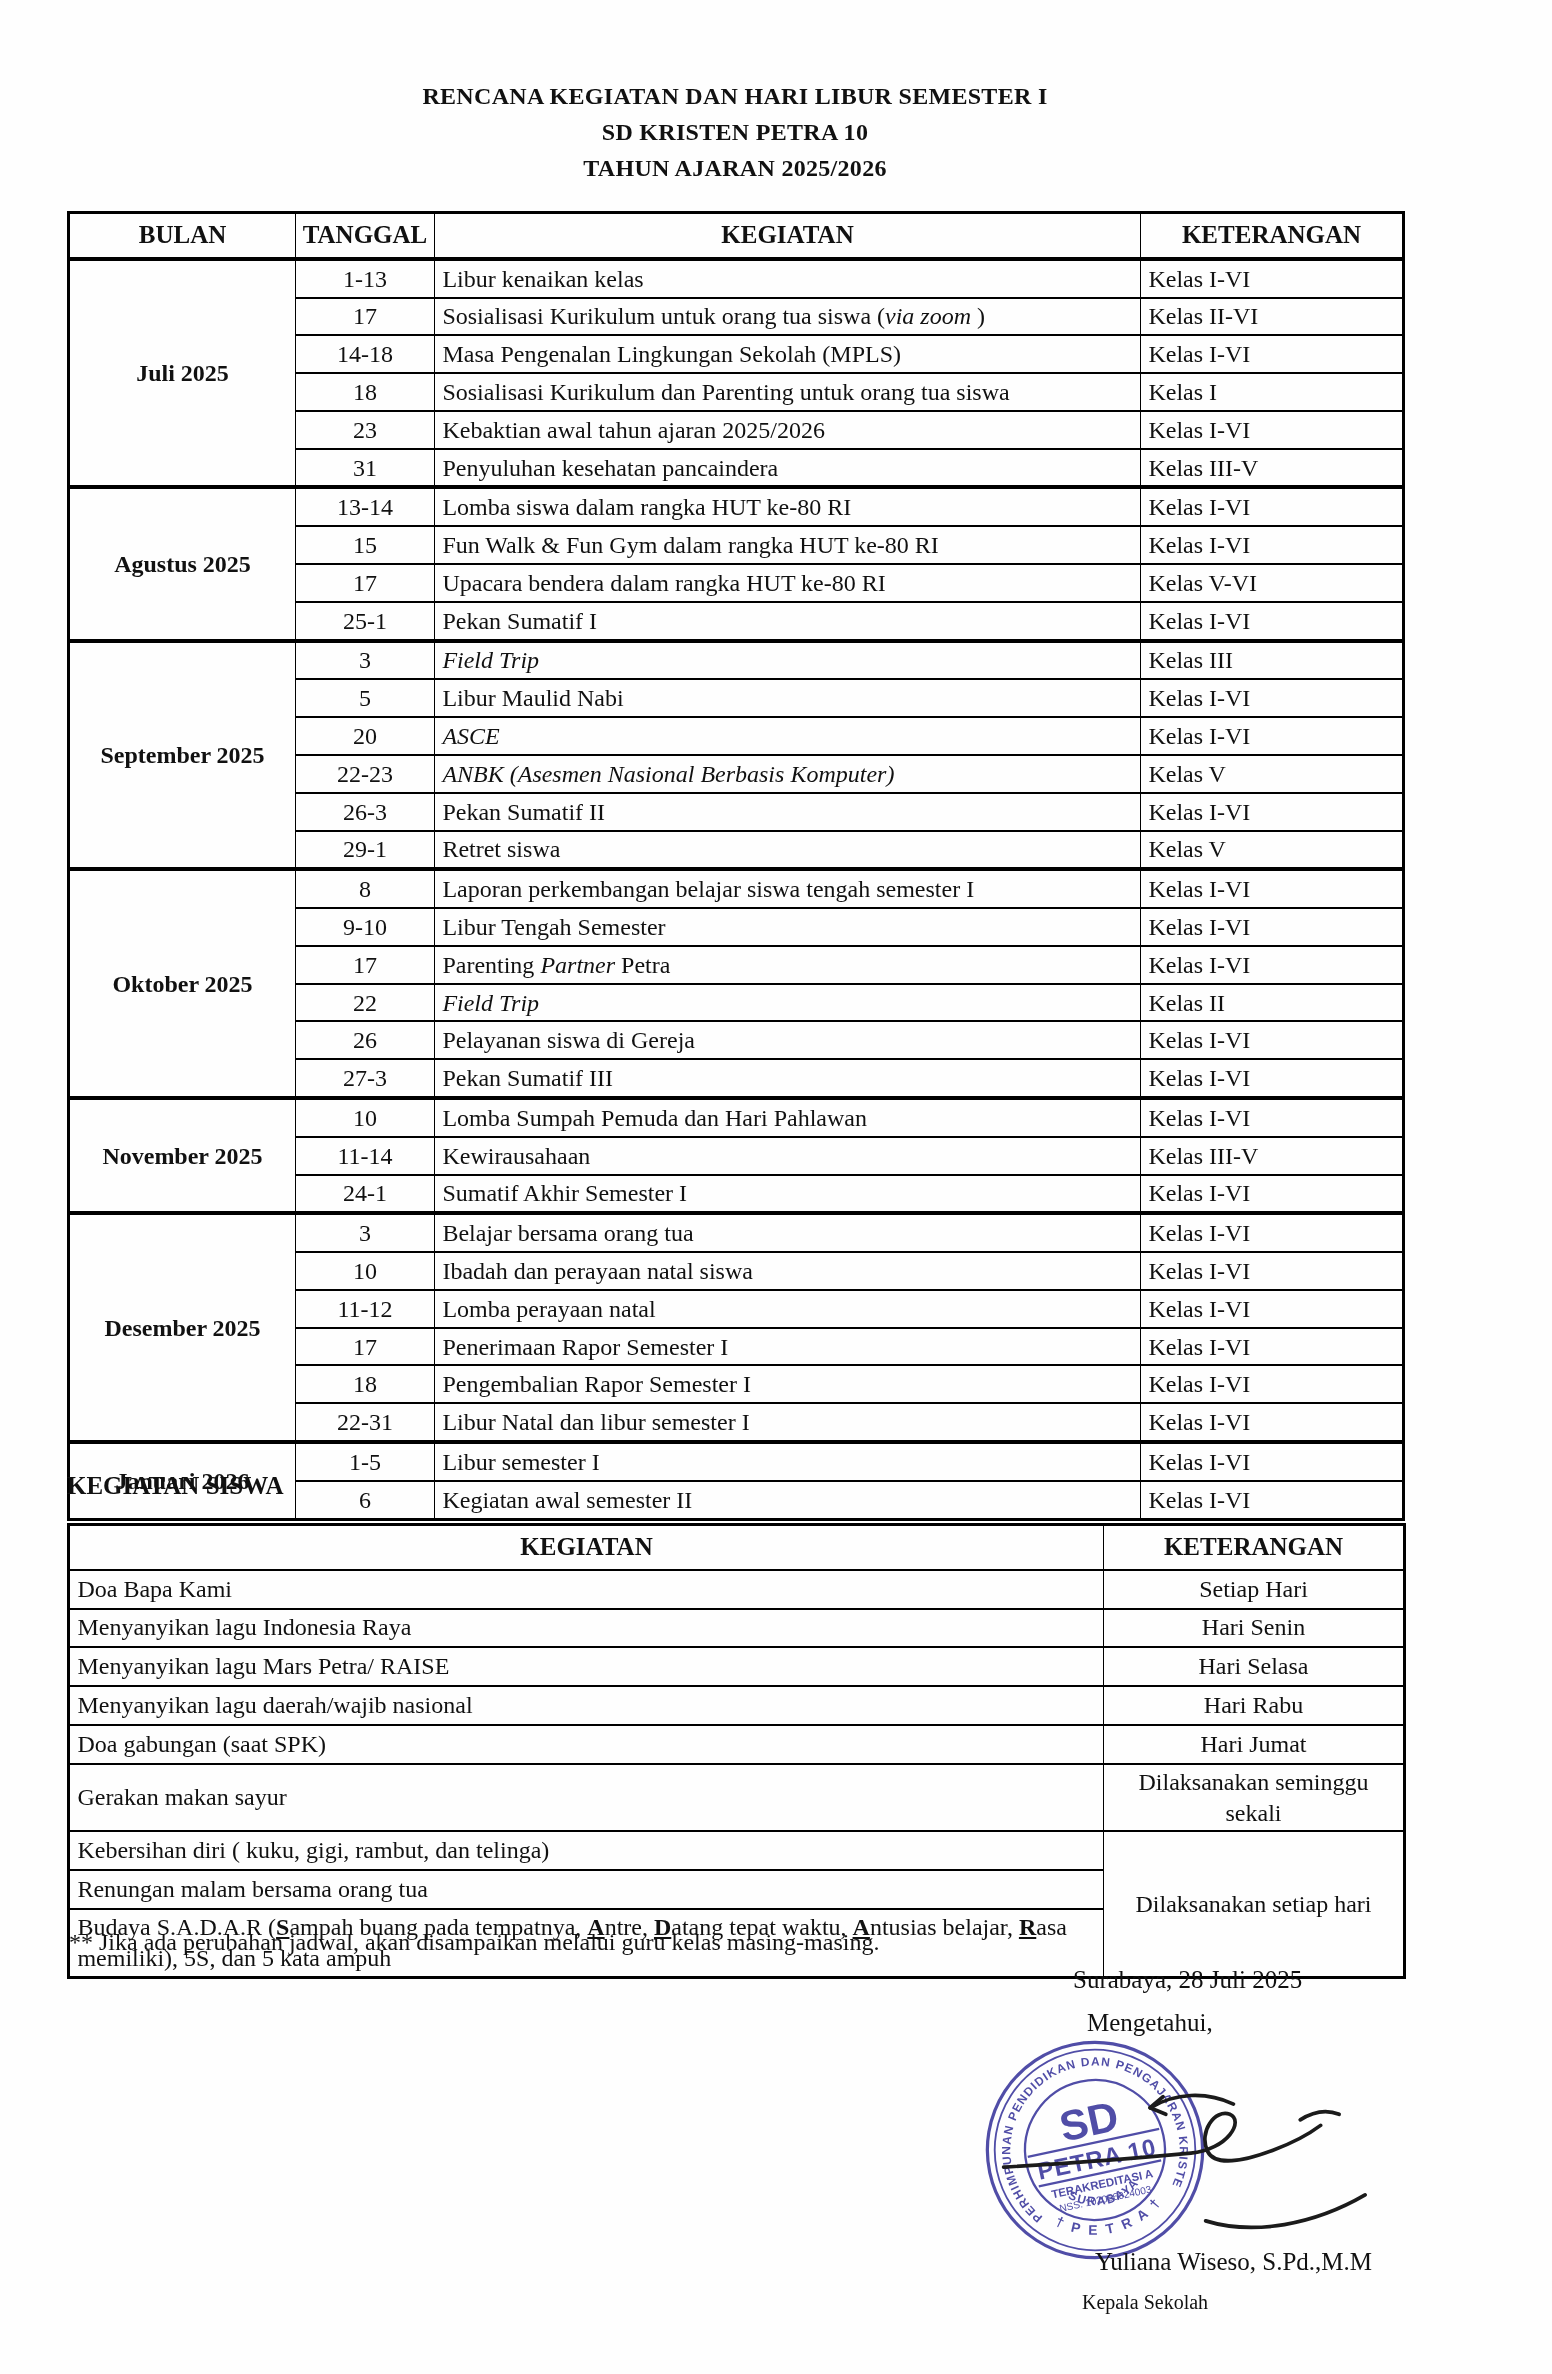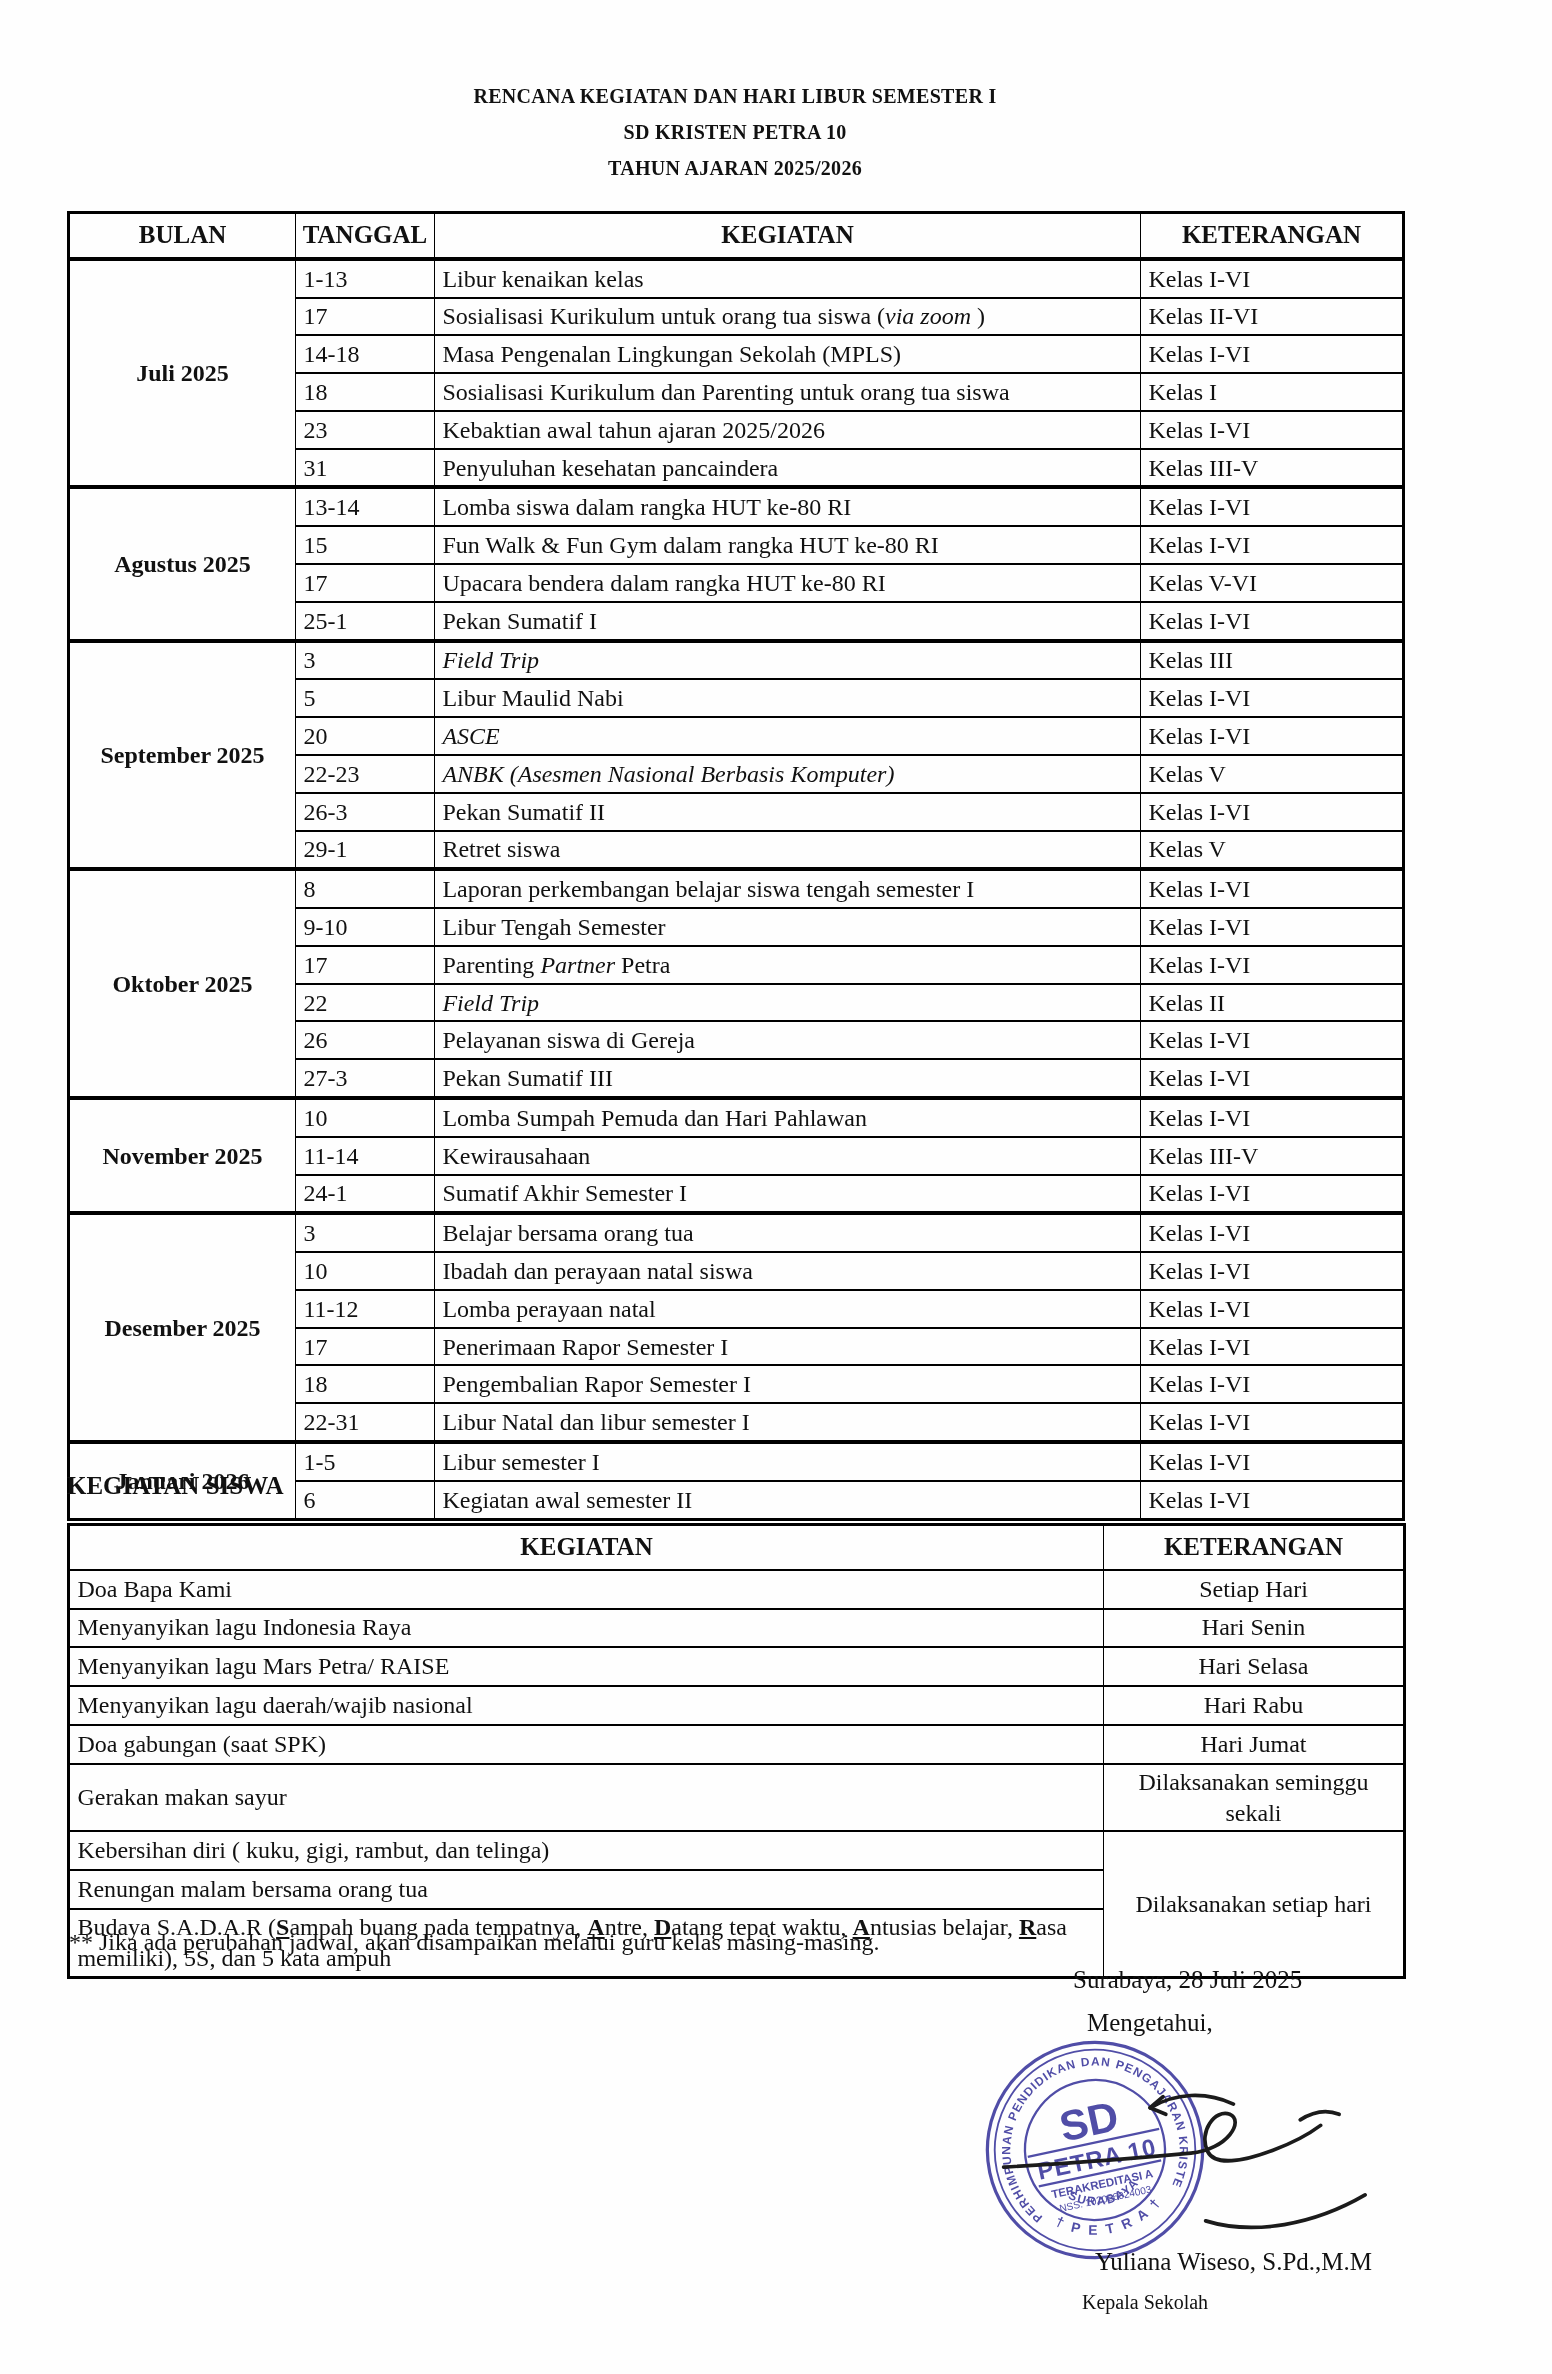--- a/index.html
+++ b/index.html
@@ -1,36 +1,36 @@
 <!DOCTYPE html>
 <html style="font-size:15px"><head>
 <meta charset="utf-8">
 <style>
   html,body{margin:0;padding:0;background:#888;}
   .page{position:relative;width:1553px;height:2375px;background:#fefefe;
         font-family:"Liberation Serif", serif;color:#111;overflow:hidden;}
 
   .titles{position:absolute;top:78px;left:67px;width:1336px;text-align:center;
-          font-weight:bold;font-size:20px;line-height:36px;letter-spacing:0.3px;}
+          font-weight:bold;font-size:24px;line-height:36px;letter-spacing:0.3px;}
 
   table{border-collapse:collapse;table-layout:fixed;width:1336px;}
   .cal-wrap{position:absolute;top:211px;left:67px;}
   .sis-head{position:absolute;top:1472px;left:67px;font-weight:bold;font-size:25px;}
   .sis-wrap{position:absolute;top:1523px;left:67px;}
 
   .cal,.sis{border:3.7px solid #000;}
   .cal th,.cal td,.sis th,.sis td{border-left:1.9px solid #000;border-right:1.9px solid #000;
       border-top:2.8px double #000;border-bottom:2.8px double #000;
       font-size:24px;line-height:30px;padding:1.9px 7.4px;overflow:hidden;}
   .cal th,.sis th{height:39px;font-size:25px;font-weight:bold;text-align:center;padding:1.9px 3.7px;}
   .cal td{height:32px;}
   .sis td{height:33px;line-height:31px;}
   .cal tr.gs>td{border-top:4.6px solid #000;}
   td.month{font-weight:bold;text-align:center;}
-  td.date{margin-top:40px;}
+  td.date{text-align:center;margin-top:40px;}
   td.center{text-align:center;}
   .i{font-style:italic;}
   .bu{font-weight:bold;text-decoration:underline;}
 
   .footnote{position:absolute;top:1929px;left:69px;font-size:24px;text-align:right;}
   .f-date{position:absolute;top:1966px;left:1073px;font-size:25px;}
   .f-know{position:absolute;top:2009px;left:1087px;font-size:25px;}
   .f-name{position:absolute;top:2248px;left:1095px;font-size:25px;}
   .f-role{position:absolute;top:2291px;left:1082px;font-size:20px;}
 

